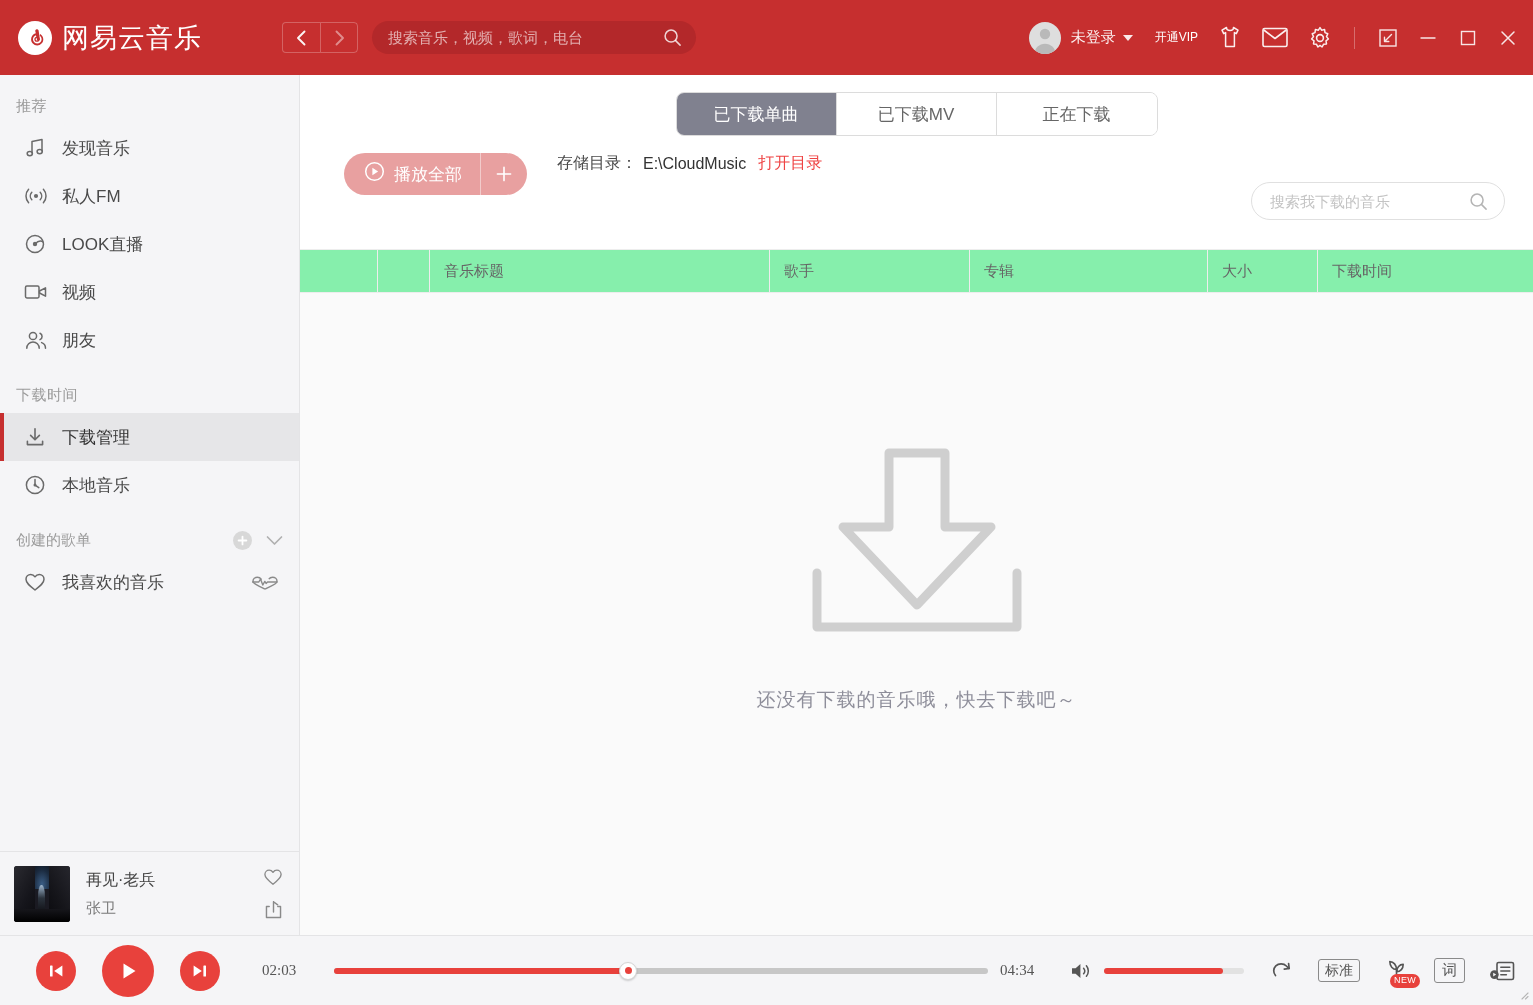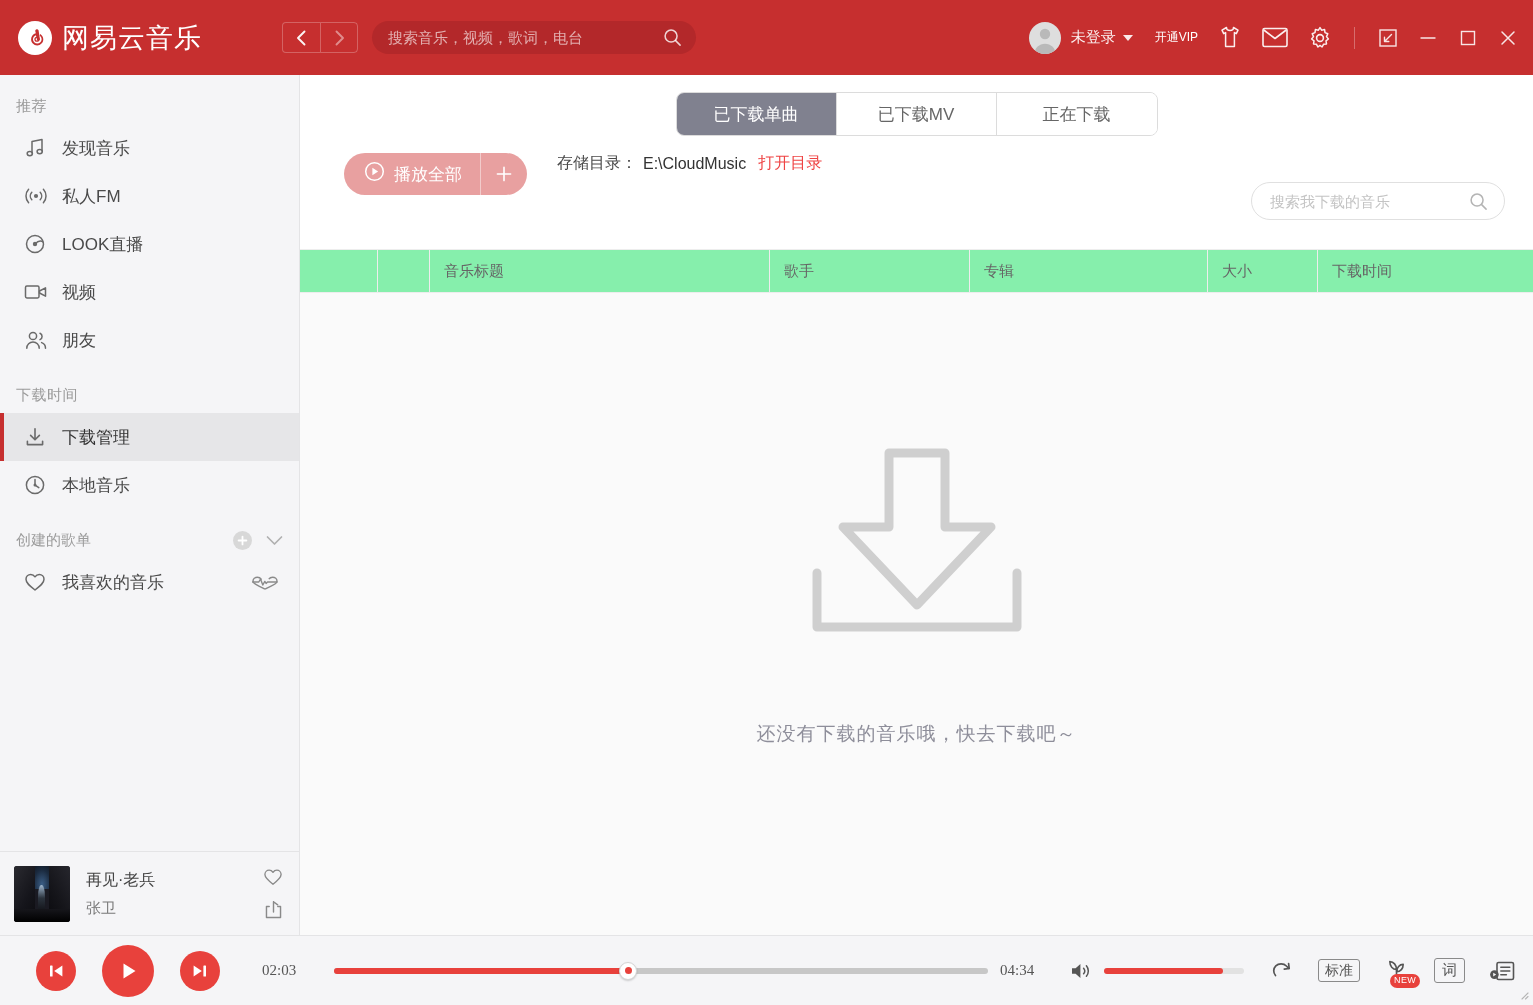--- a/index.html
+++ b/index.html
@@ -184,21 +184,21 @@
   .th.c3 { width: 200px; }
   .th.c4 { width: 238px; }
   .th.c5 { width: 110px; }
   .th.c6 { flex: 1; }
 
   .empty {
     flex: 1; display: flex; flex-direction: column; align-items: center;
     justify-content: flex-start; padding-top: 152px; background: #fafafa;
   }
   .empty-icon { color: #cfcfcf; }
-  .empty-text { margin-top: 82px; font-size: 19px; color: #8e8e9a; letter-spacing: 1px; }
+  .empty-text { margin-top: 48px; font-size: 19px; color: #8e8e9a; letter-spacing: 1px; }
 
   
   .playerbar {
     height: 70px; flex: 0 0 70px; background: #f5f5f7; border-top: 1px solid #e4e4e6;
     display: flex; align-items: center; padding: 0 18px 0 36px; position: relative;
   }
   .pb-btn {
     border-radius: 50%; background: #e8413c; display:flex; align-items:center; justify-content:center;
     color: #fff; cursor: pointer;
   }

